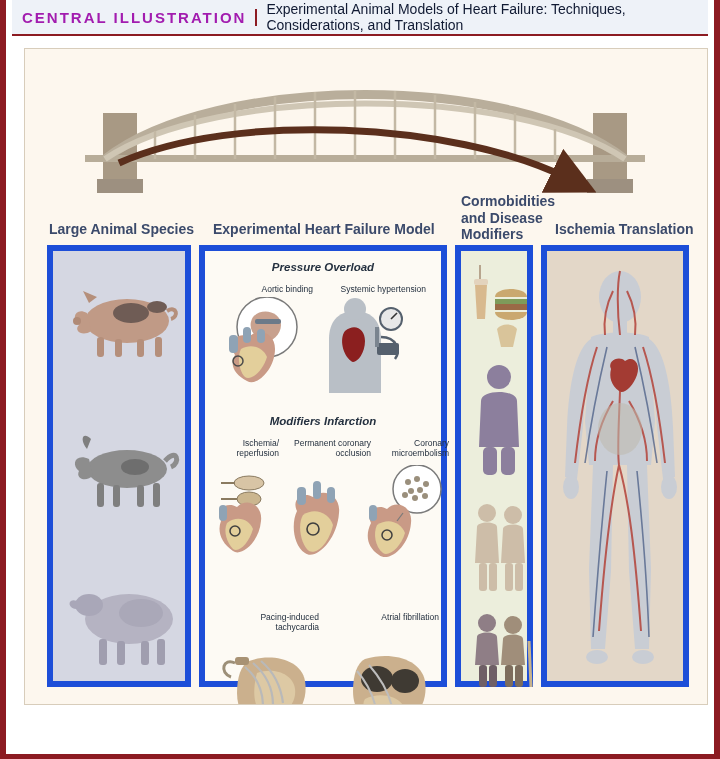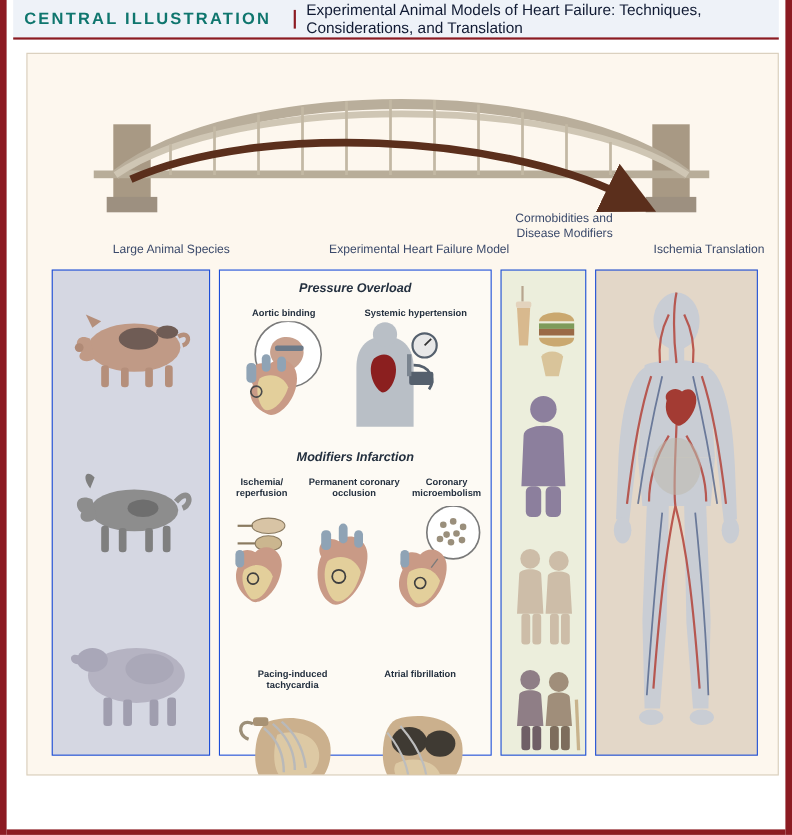--- a/index.html
+++ b/index.html
@@ -20,25 +20,25 @@
   
   .header {
     position:absolute; left:6px; top:0; right:6px; height:36px;
     background:#eef2f8;
     border-bottom:2px solid #8c1b22;
     display:flex; align-items:center;
     padding:0 10px;
     box-sizing:border-box;
   }
   .ci-title {
-    color:#0f766e;
+    color:#a21caf;
     font-size:15px;
     font-weight:bold;
     letter-spacing:2px;
-    padding-right:21px;
+    padding-right:9px;
     border-right:2px solid #8c1b22;
     white-space:nowrap;
   }
   .ci-sub {
     color:#101a33;
     font-size:14px;
     font-weight:normal;
     padding-left:9px;
     line-height:1.15;
   }
@@ -56,56 +56,56 @@
   .bridge {
     position:absolute; left:60px; top:22px; width:560px; height:130px;
   }
   
   .col-labels {
     position:absolute; left:18px; top:138px; width:648px; height:56px;
   }
   .col-label {
     position:absolute;
     color:#3b4a6b;
-    font-size:11px;
-    font-weight:normal;
-    text-align:right;
+    font-size:14px;
+    font-weight:bold;
+    text-align:left;
     line-height:1.18;
   }
   .lbl-species { left:6px;  top:34px;  width:160px; }
   .lbl-model   { left:170px;top:34px;  width:250px; }
   .lbl-comorb  { left:418px;top:6px;   width:96px;  }
   .lbl-clin    { left:512px;top:34px;  width:140px; }
   
   .panel {
     position:absolute;
     top:196px; height:442px;
-    border:1px solid #1d4ed8;
+    border:6px solid #1d4ed8;
     box-sizing:border-box;
   }
   .panel-species { left:22px;  width:144px; background:#d5d7e2; }
   .panel-model   { left:174px; width:248px; background:#fdfaf4; }
   .panel-comorb  { left:430px; width:78px;  background:#eceedc; }
   .panel-clin    { left:516px; width:148px; background:#e3d7c8; }
 
   .sec-title {
     position:absolute;
     width:100%;
     text-align:center;
     font-size:11.5px;
     font-style:italic;
     font-weight:bold;
     color:#24303f;
   }
   .sub-label {
     position:absolute;
     font-size:8.5px;
-    font-weight:bold;
+    font-weight:normal;
     color:#24303f;
-    text-align:center;
+    text-align:right;
     line-height:1.15;
   }
   
   .caption {
     position:absolute;
     left:18px; top:716px; width:660px;
     font-size:12.5px;
     font-weight:bold;
     color:#111111;
   }
@@ -208,21 +208,21 @@
           <rect x="104" y="388" width="8" height="26" rx="3" fill="#a09eaf"></rect>
           <ellipse cx="88" cy="362" rx="22" ry="14" fill="#aaa8b8"></ellipse>
         </g>
       </svg>
     </div>
 
     <div class="panel panel-model">
 
       <div class="sec-title" style="top:10px;">Pressure Overload</div>
       <div class="sub-label" style="left:8px;  top:34px; width:100px;">Aortic binding</div>
-      <div class="sub-label" style="left:118px;top:34px; width:120px;">Systemic hypertension</div>
+      <div class="sub-label" style="left:101px;top:34px; width:120px;">Systemic hypertension</div>
 
       <svg style="position:absolute; left:0; top:46px;" width="246" height="110" viewBox="0 0 246 110">
 
         <circle cx="62" cy="30" r="30" fill="#ffffff" stroke="#7a7a7a" stroke-width="1.5"></circle>
         <path d="M48,20 C56,10 76,14 76,28 C76,40 62,48 56,44 C48,38 42,30 48,20 Z" fill="#c8a18e"></path>
         <rect x="50" y="22" width="26" height="5" rx="2" fill="#6c7a89"></rect>
         <path d="M30,58 C22,44 34,34 44,40 C54,30 70,36 70,52 C70,72 52,90 42,84 C30,78 24,68 30,58 Z" fill="#c99a86"></path>
         <path d="M36,52 C46,46 58,50 62,60 C58,74 46,84 40,80 C34,74 32,60 36,52 Z" fill="#e3cf9b"></path>
         <rect x="24" y="38" width="9" height="18" rx="4" fill="#8fa3b5"></rect>
         <rect x="38" y="30" width="8" height="16" rx="4" fill="#8fa3b5"></rect>

